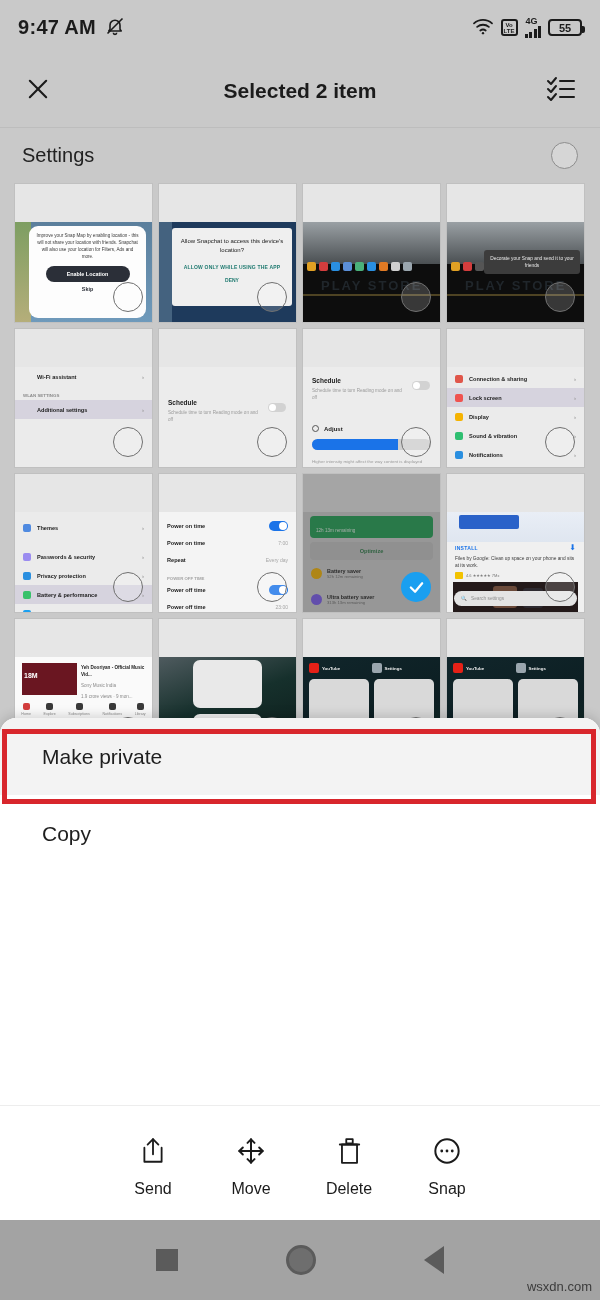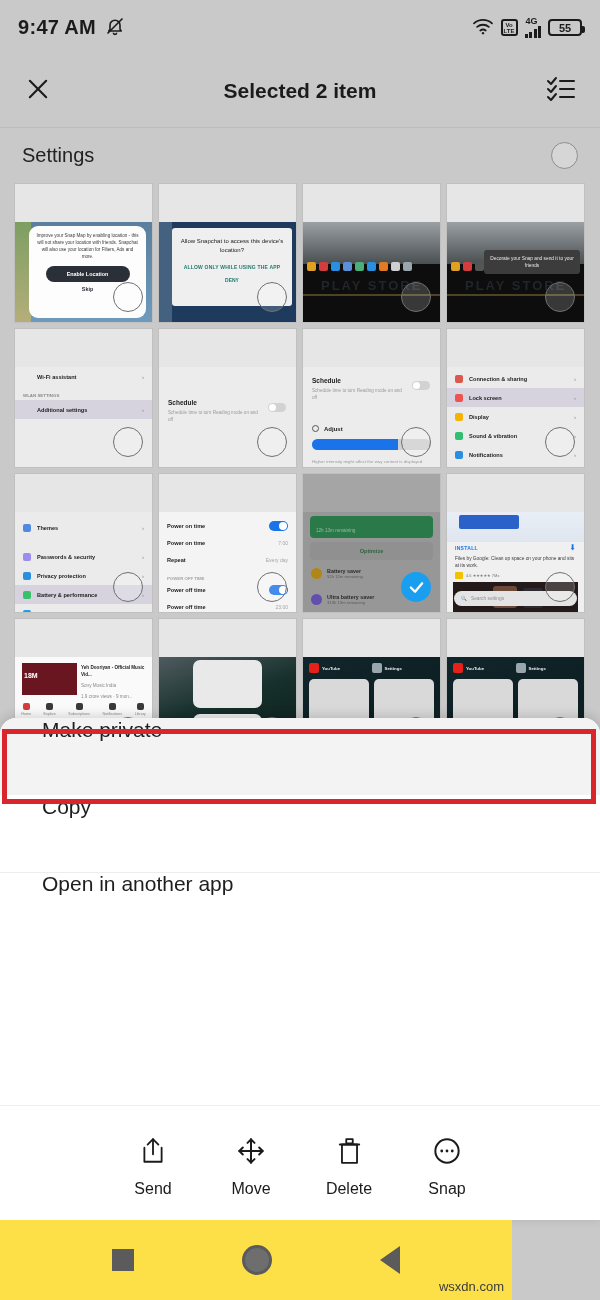--- a/index.html
+++ b/index.html
@@ -204,21 +204,21 @@
   .twoapp .panes { position:absolute; left:6px; right:6px; top:22px; bottom:6px; display:flex; gap:5px; }
   .twoapp .panes .p { flex:1; background:#d9d9d9; border-radius:5px; }
 
   
   .sheet {
     position:absolute; left:0; bottom:80px; width:600px; height:502px;
     background:#ffffff; border-radius:16px 16px 0 0;
     box-shadow:0 -2px 12px rgba(0,0,0,.16); overflow:hidden;
   }
   .menu-item {
-    position:relative; height:77px; display:flex; align-items:flex-start;
+    position:relative; height:77px; display:flex; align-items:center;
     padding:0 42px; font-size:21px; color:#1e1e1e; cursor:pointer;
   }
   .menu-item + .menu-item::before {
     content:""; position:absolute; left:0; top:0; width:100%; height:1px; background:#ededed;
   }
   .menu-item.highlight { background:#f3f3f3; }
   .hl-box {
     position:absolute; left:2px; top:11px; width:594px; height:75px;
     border:5px solid #d8262c; pointer-events:none; z-index:5;
   }
@@ -228,22 +228,22 @@
     justify-content:center; gap:0; padding-top:8px;
   }
   .action {
     width:98px; display:flex; flex-direction:column; align-items:center;
     gap:11px; cursor:pointer;
   }
   .action .lbl { font-size:16px; color:#1b1b1b; }
 
   
   .navbar {
-    position:absolute; left:0; bottom:0; width:512px; height:80px;
-    background:#fde047; display:flex; align-items:center; justify-content:center;
+    position:absolute; left:0; bottom:0; width:600px; height:80px;
+    background:#a3a3a3; display:flex; align-items:center; justify-content:center;
     gap:108px;
   }
   .nav-recents { width:22px; height:22px; background:#5b5b5b; }
   .nav-home { width:30px; height:30px; border-radius:50%; border:3px solid #5b5b5b; background:#6e6e6e; }
   .nav-back { width:0; height:0; border-top:14px solid transparent; border-bottom:14px solid transparent; border-right:20px solid #5b5b5b; }
   .watermark {
     position:absolute; right:8px; bottom:6px; font-size:13px; color:#3c3c3c;
     font-family:"Liberation Sans", sans-serif;
   }
 </style>
@@ -665,23 +665,20 @@
   </div>
 
   <div class="sheet">
     <div class="menu-item highlight">
       <span>Make private</span>
     </div>
     <div class="hl-box"></div>
     <div class="menu-item">
       <span>Copy</span>
     </div>
-    <div class="menu-item">
-      <span>Open in another app</span>
-    </div>
 
     <div class="actionbar">
       <div class="action">
         <span>
           <svg width="26" height="28" viewBox="0 0 24 26" fill="none" stroke="#1b1b1b" stroke-width="1.7" stroke-linecap="round" stroke-linejoin="round">
             <polyline points="4,10 4,23 20,23 20,10"></polyline>
             <line x1="12" y1="2" x2="12" y2="16"></line>
             <polyline points="7,7 12,2 17,7"></polyline>
           </svg>
         </span>

